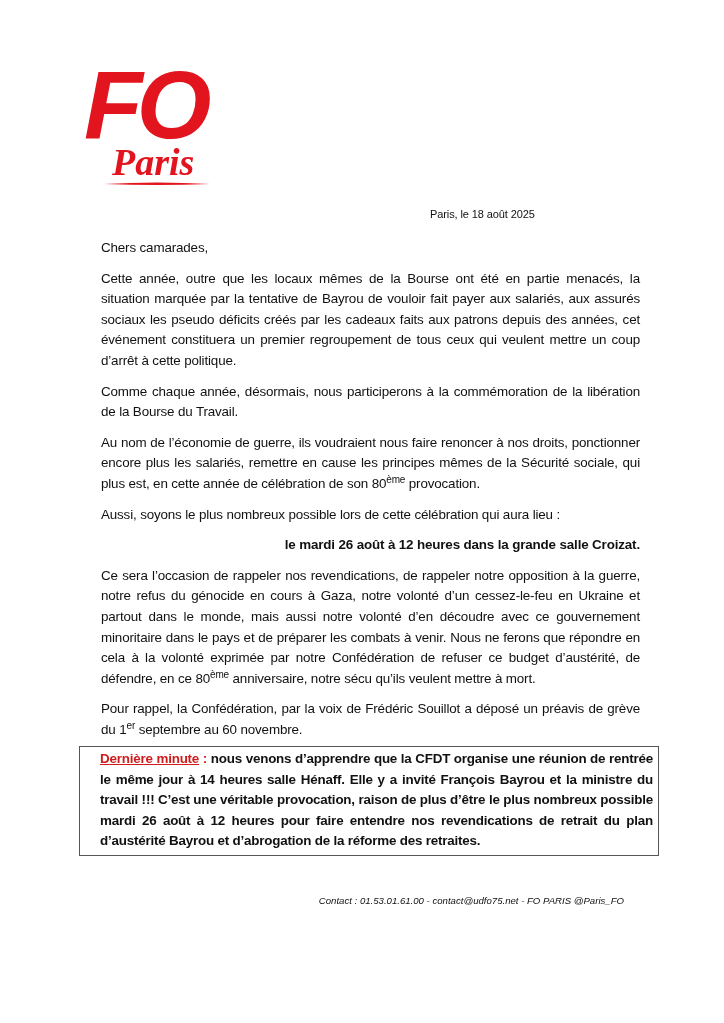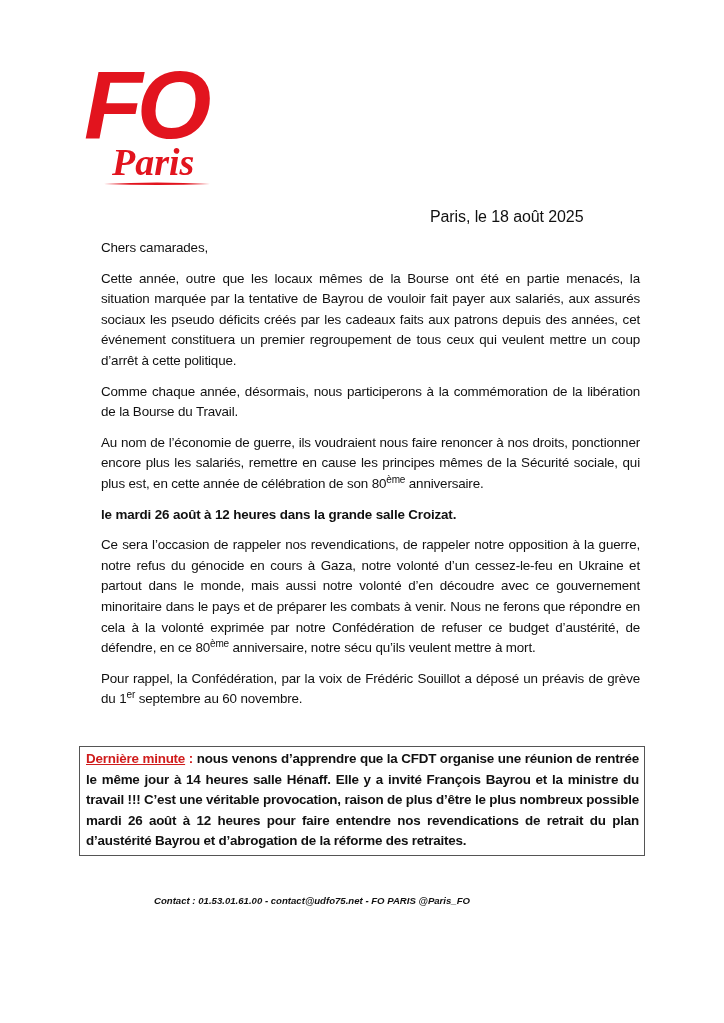--- a/index.html
+++ b/index.html
@@ -29,72 +29,72 @@
       top: 50px;
       width: 140px;
       height: 140px;
     }
     .logo svg { display: block; }
 
     .date {
       position: absolute;
       left: 430px;
       top: 208px;
-      font-size: 16px;
+      font-size: 11px;
       letter-spacing: -0.1px;
     }
     .body-text {
       position: absolute;
       left: 85px;
       top: 238px;
       width: 555px;
       font-size: 13.4px;
       line-height: 20.6px;
       letter-spacing: -0.15px;
     }
     .body-text p {
       margin: 0 0 10px 16px;
       text-align: justify;
     }
     .body-text p.greeting { margin-bottom: 10px; }
     .body-text p.center-bold {
-      text-align: left;
+      text-align: right;
       font-weight: bold;
     }
     sup {
       font-size: 10px;
       vertical-align: 5px;
       line-height: 0;
     }
     .box {
       position: absolute;
       left: 79px;
       top: 746px;
       width: 553px;
-      padding: 2px 5px 3px 6px;
+      padding: 2px 5px 3px 20px;
       border: 1px solid #555555;
       font-size: 13.4px;
       line-height: 20.6px;
       font-weight: bold;
       text-align: justify;
       letter-spacing: -0.2px;
     }
     .box .flag {
       color: #d01c1c;
       text-decoration: underline;
     }
     .footer {
       position: absolute;
       left: 0;
       width: 624px;
       top: 895px;
-      text-align: center;
+      text-align: right;
       font-size: 9.6px;
       font-style: italic;
-      font-weight: bold;
+      font-weight: normal;
     }
   </style>
 </head>
 <body>
 
 <div class="page">
 
   <div class="logo">
     <svg width="140" height="140" viewBox="0 0 140 140">
       <text x="2" y="88" font-family="Liberation Sans, sans-serif" font-weight="bold" font-style="italic" font-size="96" fill="#e2141e" letter-spacing="-6">FO</text>
@@ -102,21 +102,22 @@
       <path d="M22 134 Q75 131 128 134 Q75 136 22 134 Z" fill="#e2141e"></path>
     </svg>
   </div>
 
   <div class="date">Paris, le 18 août 2025</div>
 
   <div class="body-text">
     <p class="greeting">Chers camarades,</p>
     <p>Cette année, outre que les locaux mêmes de la Bourse ont été en partie menacés, la situation marquée par la tentative de Bayrou de vouloir fait payer aux salariés, aux assurés sociaux les pseudo déficits créés par les cadeaux faits aux patrons depuis des années, cet événement constituera un premier regroupement de tous ceux qui veulent mettre un coup d’arrêt à cette politique.</p>
     <p>Comme chaque année, désormais, nous participerons à la commémoration de la libération de la Bourse du Travail.</p>
-    <p><span>Au nom de l’économie de guerre, ils voudraient nous faire renoncer à nos droits, ponctionner encore plus les salariés, remettre en cause les principes mêmes de la Sécurité sociale, qui plus est, en cette année de célébration de son 80</span><sup>ème</sup><span> anniversaire.</span></p>
+    <p><span>Au nom de l’économie de guerre, ils voudraient nous faire renoncer à nos droits, ponctionner encore plus les salariés, remettre en cause les principes mêmes de la Sécurité sociale, qui plus est, en cette année de célébration de son 80</span><sup>ème</sup><span> provocation.</span></p>
+    <p>Aussi, soyons le plus nombreux possible lors de cette célébration qui aura lieu :</p>
     <p class="center-bold">le mardi 26 août à 12 heures dans la grande salle Croizat.</p>
     <p><span>Ce sera l’occasion de rappeler nos revendications, de rappeler notre opposition à la guerre, notre refus du génocide en cours à Gaza, notre volonté d’un cessez-le-feu en Ukraine et partout dans le monde, mais aussi notre volonté d’en découdre avec ce gouvernement minoritaire dans le pays et de préparer les combats à venir. Nous ne ferons que répondre en cela à la volonté exprimée par notre Confédération de refuser ce budget d’austérité, de défendre, en ce 80</span><sup>ème</sup><span> anniversaire, notre sécu qu’ils veulent mettre à mort.</span></p>
     <p><span>Pour rappel, la Confédération, par la voix de Frédéric Souillot a déposé un préavis de grève du 1</span><sup>er</sup><span> septembre au 60 novembre.</span></p>
   </div>
 
   <div class="box"><span class="flag">Dernière minute</span><span class="flag-sep" style="color:#d01c1c"> : </span><span>nous venons d’apprendre que la CFDT organise une réunion de rentrée le même jour à 14 heures salle Hénaff. Elle y a invité François Bayrou et la ministre du travail !!! C’est une véritable provocation, raison de plus d’être le plus nombreux possible mardi 26 août à 12 heures pour faire entendre nos revendications de retrait du plan d’austérité Bayrou et d’abrogation de la réforme des retraites.</span></div>
 
   <div class="footer">Contact : 01.53.01.61.00 - contact@udfo75.net - FO PARIS @Paris_FO</div>
 
 </div>

